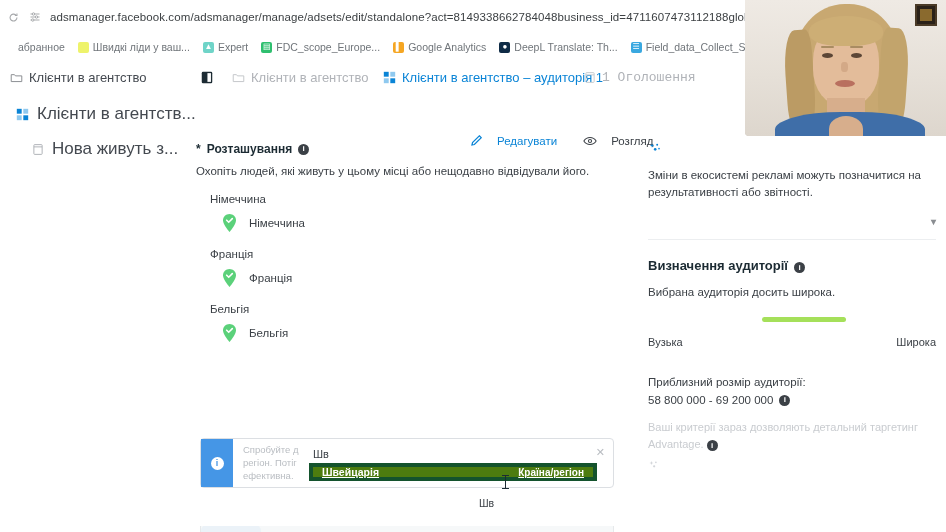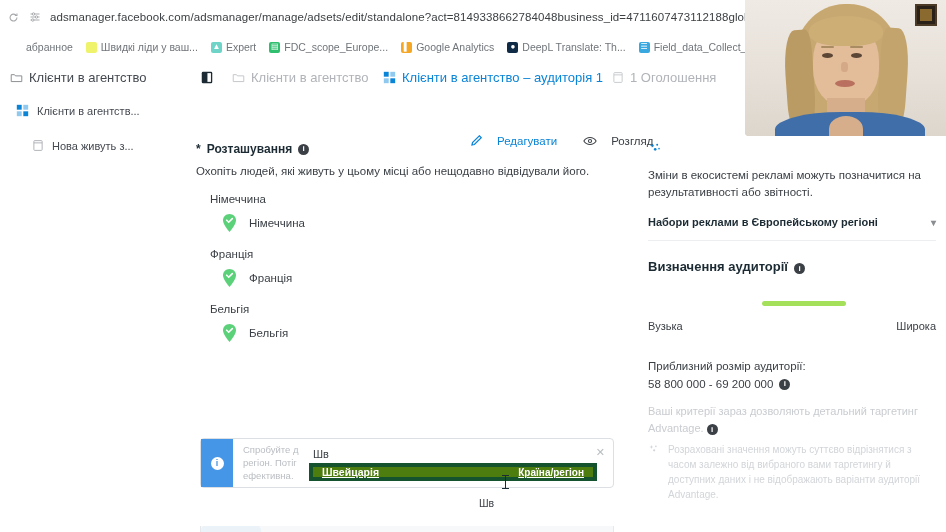--- a/index.html
+++ b/index.html
@@ -28,21 +28,21 @@
   }
   .url-text{
     font-size:11.5px; color:#3c4043; white-space:nowrap; overflow:hidden;
     letter-spacing:.1px;
     flex:0 1 auto;
   }
   .share-icon{ width:16px; height:16px; color:#5f6368; margin-left:6px; }
 
   .bookmarks-row{
     position:absolute; left:0; top:34px; width:946px; height:26px;
-    display:flex; align-items:center; gap:3px; padding-left:12px;
+    display:flex; align-items:center; gap:3px; padding-left:4px;
     font-size:10.5px; color:#6b7075;
     overflow:hidden; white-space:nowrap;
   }
   .bm{
     display:flex; align-items:center; gap:4px;
     padding:2px 5px; border-radius:4px; flex:0 0 auto;
     color:#70757a;
   }
   .bm .fav{
     width:11px;height:11px;border-radius:2px;flex:0 0 auto;
@@ -70,21 +70,21 @@
   .crumb-strong{ color:#444950; }
 
   .ic{ flex:0 0 auto; display:inline-flex; align-items:center; justify-content:center; }
 
   
   .row2{
     position:absolute; left:0; top:34px; width:946px; height:34px;
   }
   .tree-item{
     position:absolute; display:flex; align-items:center; gap:8px;
-    font-size:11px; color:#444950; white-space:nowrap;
+    font-size:17px; color:#444950; white-space:nowrap;
   }
   .actions{
     position:absolute; left:470px; top:40px; display:flex; gap:26px;
     font-size:11.5px;
   }
   .action{
     display:flex; align-items:center; gap:14px; color:#0a84d6; cursor:pointer;
   }
   .action.grey{ color:#3b4046; }
 
@@ -388,21 +388,21 @@
         <svg width="13" height="13" viewBox="0 0 16 16">
           <rect x="1" y="1" width="6" height="6" fill="#0a84d6"></rect>
           <rect x="9" y="1" width="6" height="6" fill="#8fc9ef"></rect>
           <rect x="1" y="9" width="6" height="6" fill="#8fc9ef"></rect>
           <rect x="9" y="9" width="6" height="6" fill="#0a84d6"></rect>
         </svg>
       </span>
       <span>Клієнти в агентство – аудиторія 1</span>
     </div>
 
-    <div class="crumb muted" style="position:absolute;left:612px;">
+    <div class="crumb muted" style="position:absolute;left:584px;font-family:Liberation Mono, monospace;">
       <span class="ic">
         <svg width="12" height="13" viewBox="0 0 16 16" fill="none" stroke="#c3c6ca" stroke-width="1.2">
           <rect x="2.5" y="1.5" width="11" height="13" rx="1"></rect>
             <line x1="2.5" y1="4.5" x2="13.5" y2="4.5"></line>
         </svg>
       </span>
       <span>1 Оголошення</span>
     </div>
   </div>
 
@@ -543,29 +543,29 @@
           <circle cx="10.5" cy="3.2" r="1.1"></circle>
             <circle cx="8.2" cy="8.4" r="1.5"></circle>
             <circle cx="12.6" cy="7.6" r=".9"></circle>
         </svg>
       </span>
     </div>
 
     <div class="rail-p">Зміни в екосистемі рекламі можуть позначитися на результативності або звітності.</div>
 
     <div class="rail-acc">
-      <span>Набори реклами в Європейському регіоні</span>
       <span class="chev">▾</span>
     </div>
 
     <div class="rail-h2">
       <span>Визначення аудиторії</span>
       <span class="info-i">i</span>
     </div>
 
+    <div class="rail-p" style="margin-bottom:0;">Вибрана аудиторія досить широка.</div>
 
     <div class="meter-wrap">
       <div class="meter"></div>
       <div class="meter-labels">
         <span>Вузька</span>
         <span>Широка</span>
       </div>
     </div>
 
     <div class="aud-size">
@@ -580,21 +580,20 @@
     </div>
 
     <div class="faded2">
       <span class="sparkle-faded">
         <svg width="12" height="12" viewBox="0 0 16 16" fill="#d2d5d9">
           <path d="M4.6 1.4l.7 1.9 1.9.7-1.9.7-.7 1.9-.7-1.9L2 4l1.9-.7z"></path>
           <circle cx="10.5" cy="3.2" r="1.1"></circle>
             <circle cx="8.2" cy="8.4" r="1.5"></circle>
         </svg>
       </span>
-      <span>Розраховані значення можуть суттєво відрізнятися з часом залежно від вибраного вами таргетингу й доступних даних і не відображають варіанти аудиторії Advantage.</span>
     </div>
 
   </div>
 </div>
 
 <div class="webcam">
   <div class="wc-wall"></div>
   <div class="wc-frame"></div>
   <div class="wc-hair"></div>
   <div class="wc-hair2"></div>

